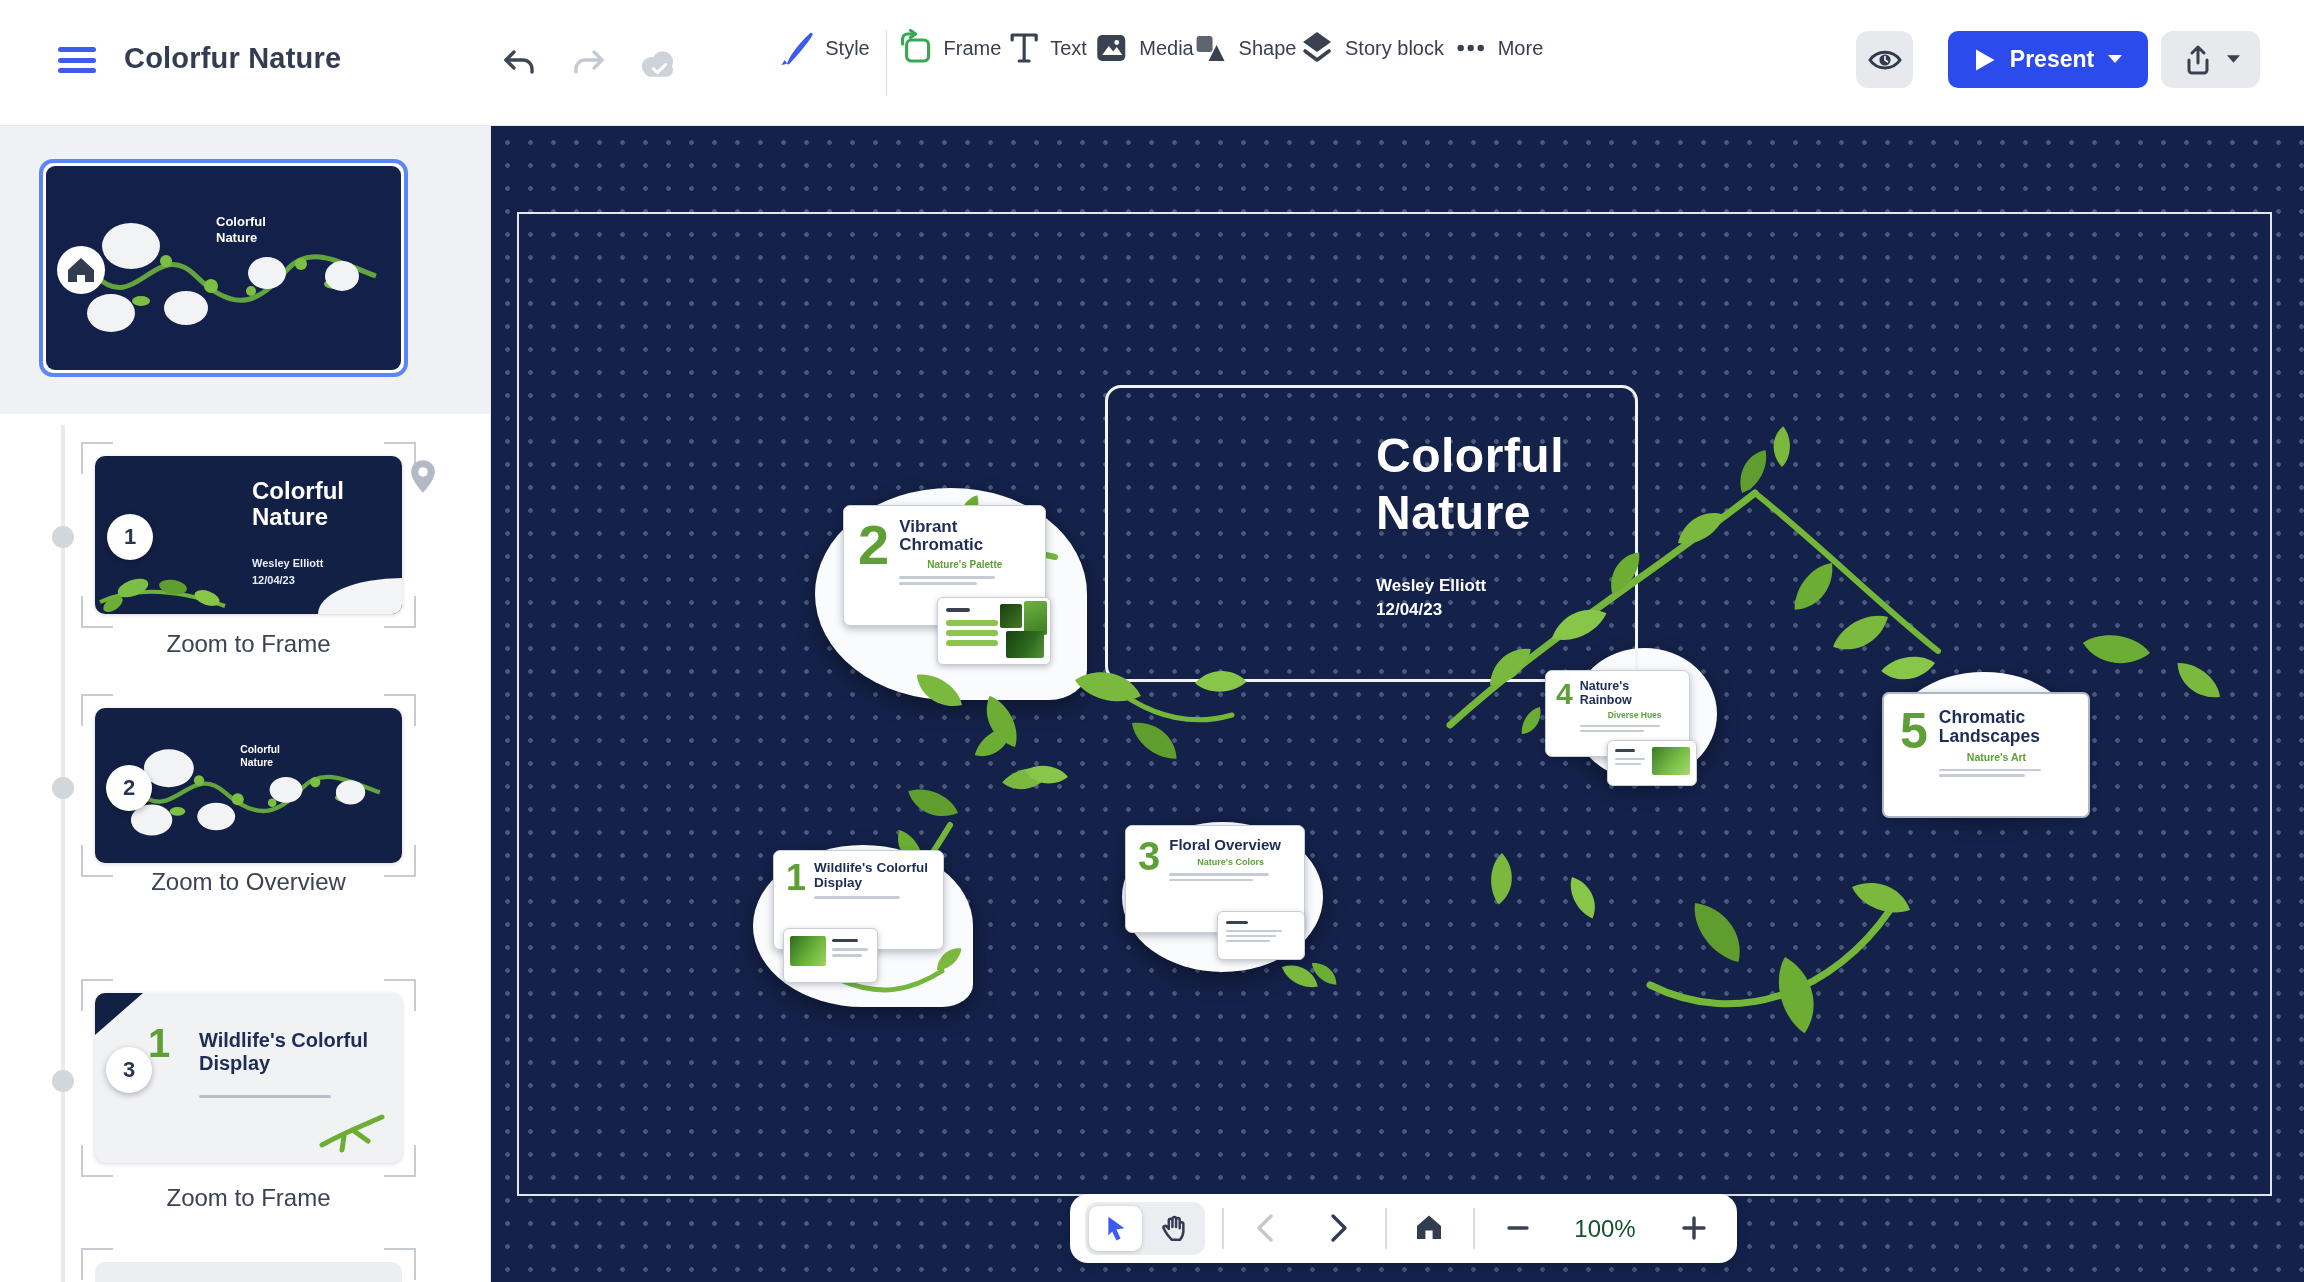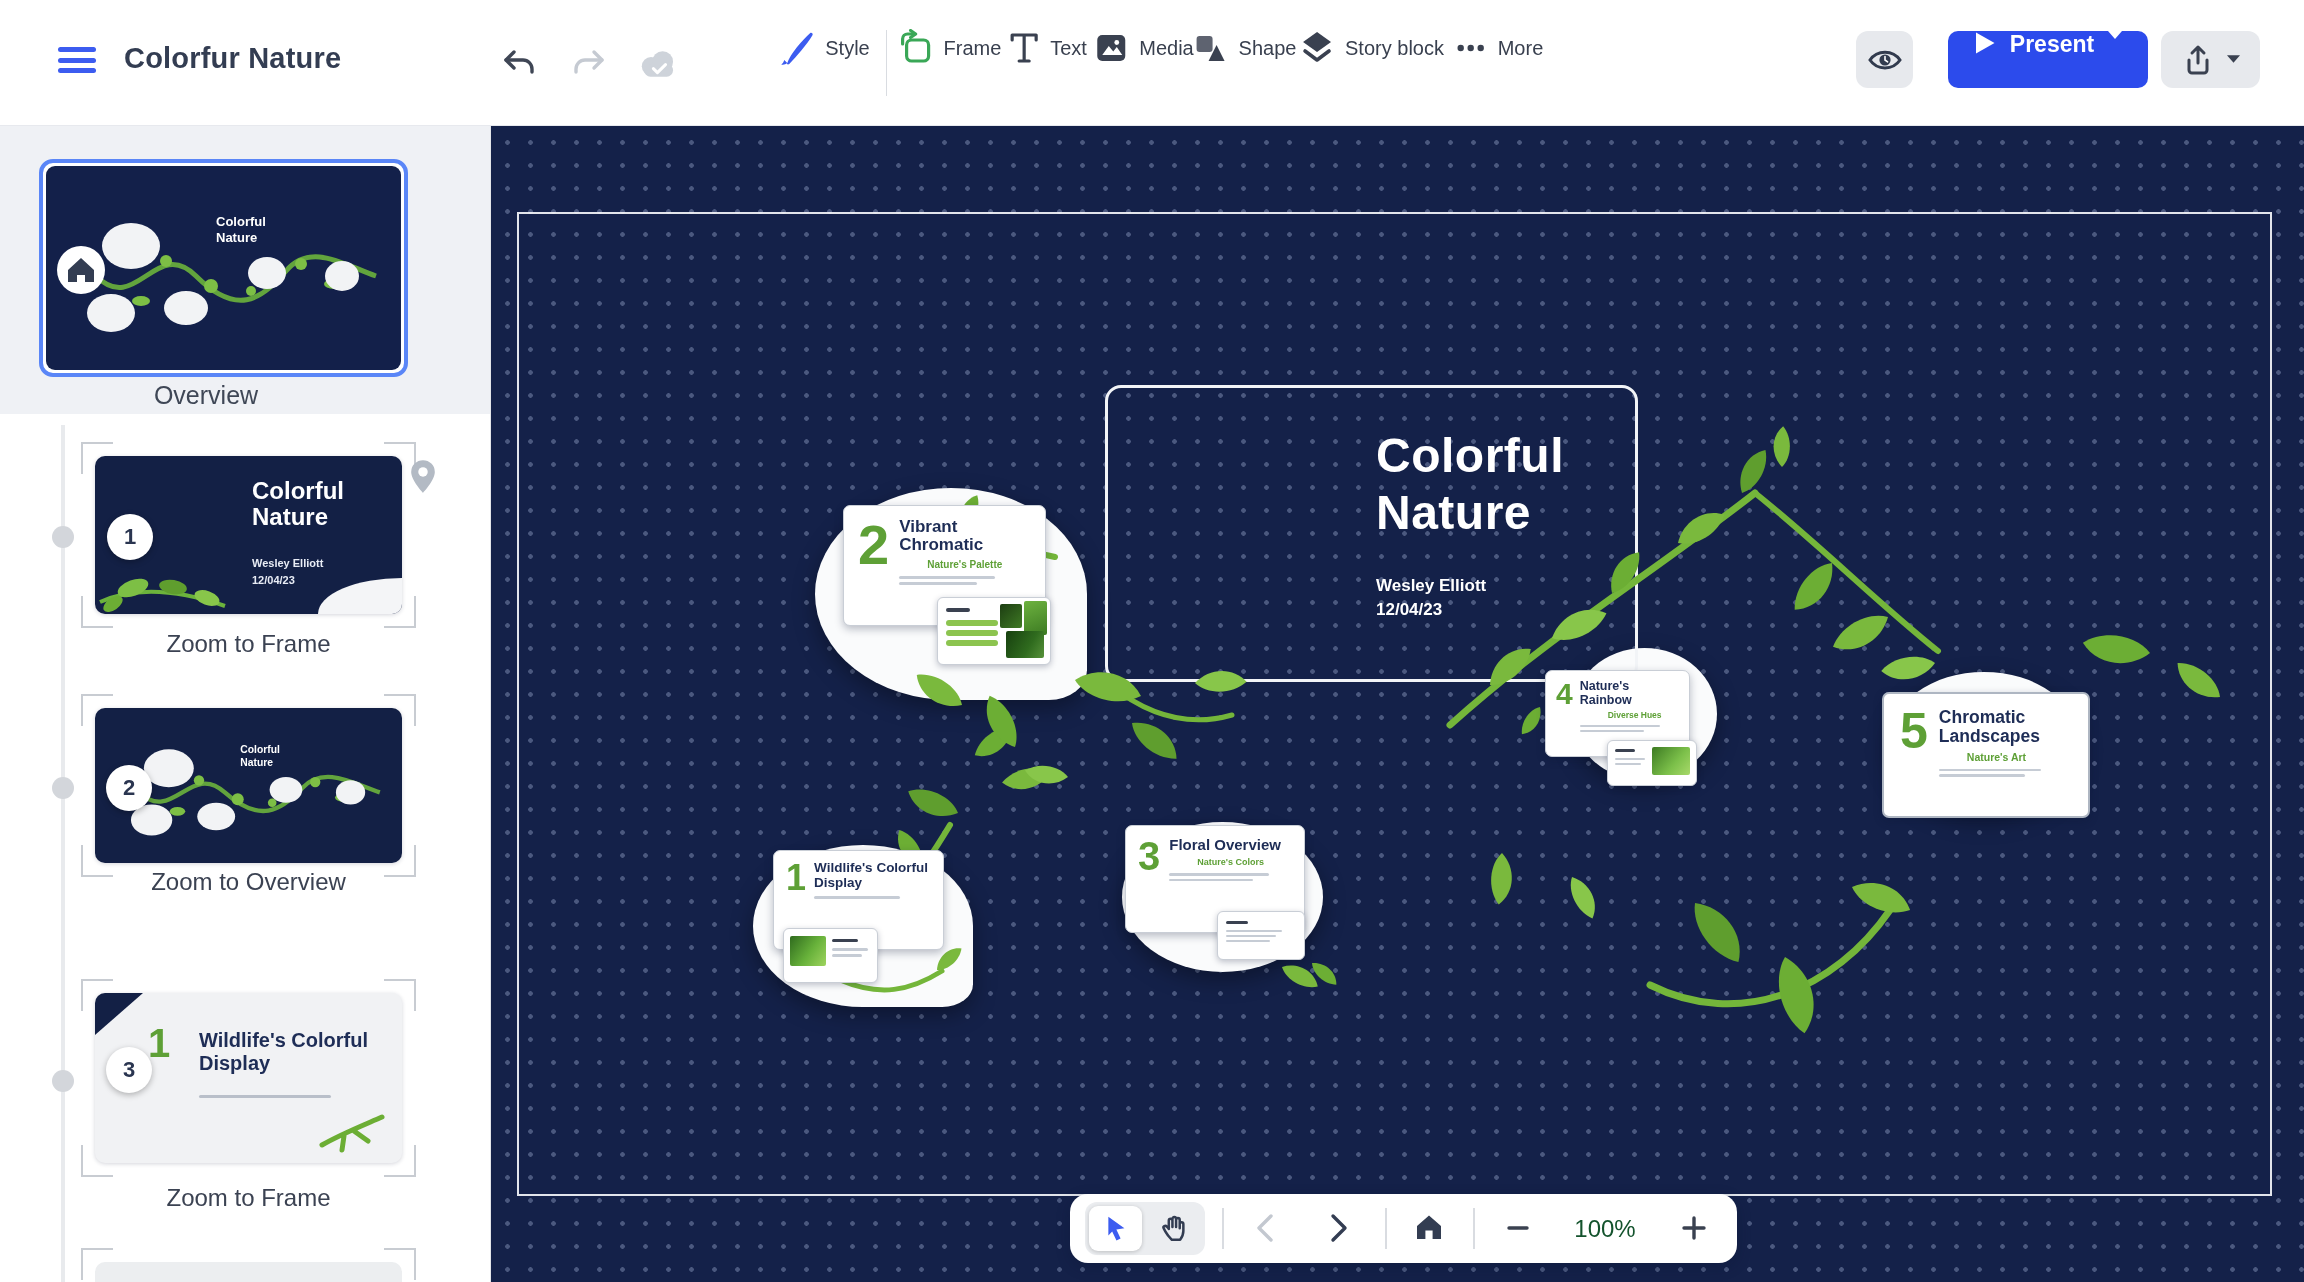--- a/index.html
+++ b/index.html
@@ -13,21 +13,21 @@
   .hamburger{position:absolute;left:58px;top:47px;width:40px;height:32px;cursor:pointer;}
   .hamburger i{display:block;width:38px;height:5px;border-radius:3px;background:#3c5cf0;margin-bottom:5.5px;}
   .doc-title{position:absolute;left:124px;top:42px;font-size:29px;font-weight:700;color:#333d52;letter-spacing:.2px;}
   .hist{position:absolute;top:44px;width:44px;height:40px;display:flex;align-items:center;justify-content:center;}
   .tool{position:absolute;top:28px;transform:translateX(-50%);display:flex;align-items:center;gap:9px;cursor:pointer;}
   .tool .ic{height:40px;display:flex;align-items:center;justify-content:center;}
   .tool .lb{font-size:20px;font-weight:500;color:#39404f;white-space:nowrap;}
   .tb-divider{position:absolute;left:886px;top:30px;width:1px;height:66px;background:#d9dce1;}
   .btn-gray{position:absolute;top:31px;height:57px;border-radius:12px;background:#e7e9ed;display:flex;align-items:center;justify-content:center;cursor:pointer;}
   .btn-present{position:absolute;left:1948px;top:31px;width:200px;height:57px;border-radius:10px;background:#2c4bec;
-               display:flex;align-items:flex-start;justify-content:center;gap:14px;cursor:pointer;}
+               display:flex;align-items:center;justify-content:center;gap:14px;cursor:pointer;}
   .btn-present .plabel{color:#fff;font-size:23px;font-weight:600;}
 
   
   .sidebar{position:absolute;left:0;top:125px;width:490px;height:1157px;background:#ffffff;border-right:1px solid #e3e5e9;z-index:10;}
   .ov-section{position:absolute;left:0;top:0;width:490px;height:289px;background:#eff1f5;}
   .ovwrap{position:absolute;left:39px;top:34px;width:355px;height:204px;border:4px solid #5a86f7;border-radius:14px;
           padding:3px;background:#fff;cursor:pointer;}
   .ovinner{width:100%;height:100%;border-radius:9px;overflow:hidden;background:#13204a;}
   .ov-label{position:absolute;left:0;top:256px;width:412px;text-align:center;font-size:25px;color:#3f4756;}
   .timeline{position:absolute;left:61px;top:300px;width:4px;height:857px;background:#e8eaed;}
@@ -241,21 +241,20 @@
             <ellipse cx="140" cy="142" rx="22" ry="17" fill="#f2f3f5"></ellipse>
             <ellipse cx="221" cy="107" rx="19" ry="16" fill="#f2f3f5"></ellipse>
             <ellipse cx="296" cy="110" rx="17" ry="15" fill="#f2f3f5"></ellipse>
             <text x="170" y="60" fill="#fff" font-size="13" font-weight="bold">Colorful</text>
             <text x="170" y="76" fill="#fff" font-size="13" font-weight="bold">Nature</text>
             <circle cx="35" cy="104" r="24" fill="#fff"></circle>
             <path d="M22 104 L35 92 l13 12 v12 h-9 v-7 h-8 v7 h-9 z" fill="#333d52"></path>
           </svg>
         </div>
       </div>
-      <div class="ov-label">Overview</div>
     </div>
 
     <div class="timeline"></div>
     <div class="tdot" style="top:401px;"></div>
     <div class="tdot" style="top:652px;"></div>
     <div class="tdot" style="top:945px;"></div>
 
     <div class="brk" style="left:81px;top:317px;width:335px;height:186px;">
         <i class="tl"></i>
         <i class="tr"></i>

